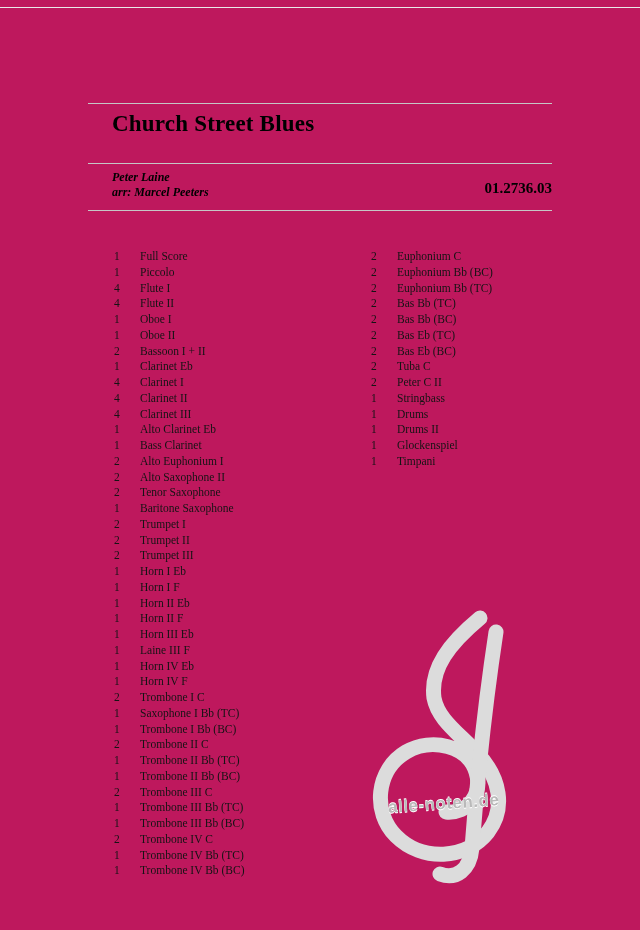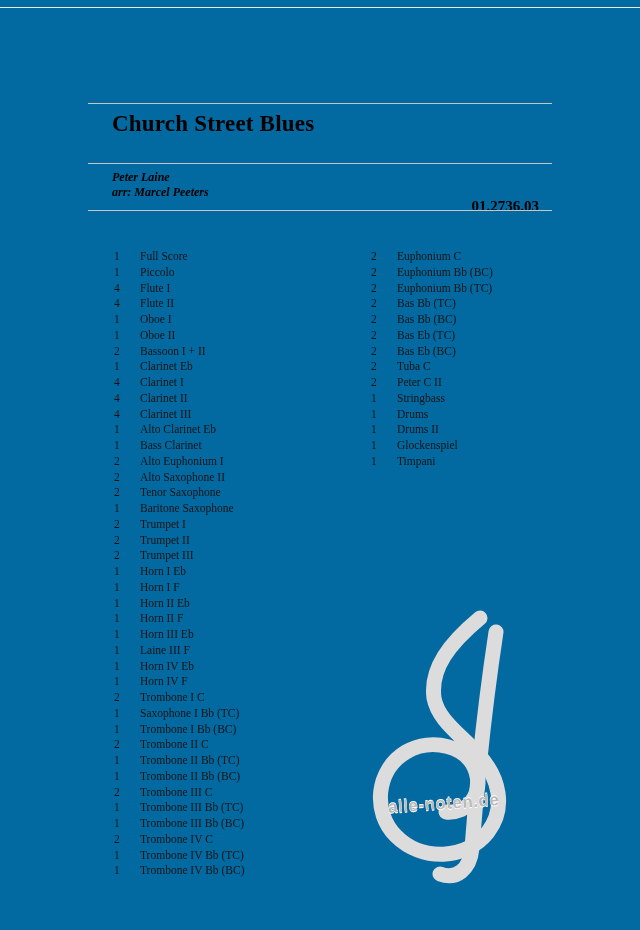--- a/index.html
+++ b/index.html
@@ -1,20 +1,20 @@
 <!DOCTYPE html>
 <html><head>
 <meta charset="utf-8">
 <style>
   html, body { margin: 0; padding: 0; background: #ffffff; }
   .page {
     position: relative;
     width: 640px;
     height: 930px;
-    background: #0369a1;
+    background: #be185d;
     font-family: "Liberation Serif", serif;
     color: #111;
     overflow: hidden;
   }
   .scan-edge {
     position: absolute;
     top: 7px; left: 0; width: 640px; height: 1px;
     background: #e9e9e9;
   }
   .rule {
@@ -38,25 +38,24 @@
     position: absolute;
     left: 112px; top: 170px;
     font-size: 12px;
     font-weight: bold;
     font-style: italic;
     line-height: 14.5px;
     color: #000;
   }
   .catalog {
     position: absolute;
-    right: 101px; top: 180px;
+    right: 88px; top: 180px;
     font-size: 15px;
     font-weight: bold;
     color: #000;
-    margin-top: 18px;
   }
   .col {
     position: absolute;
     top: 249px;
     font-size: 11.5px;
     line-height: 15.75px;
     color: #141414;
   }
   .col-left { left: 114px; }
   .col-right { left: 371px; }

